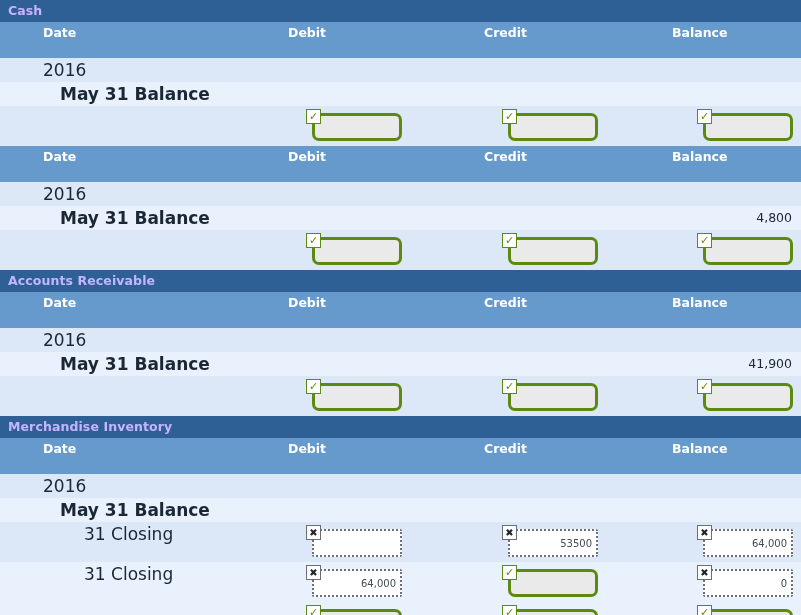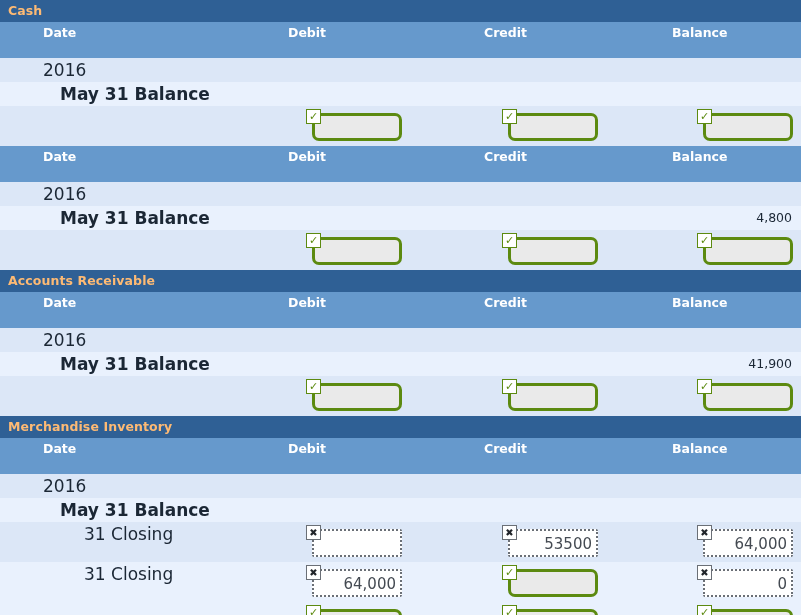--- a/index.html
+++ b/index.html
@@ -19,21 +19,21 @@
   .ledger {
     width: 801px;
     position: relative;
   }
 
   
   .account { width: 801px; }
 
   .acct-title {
     background: #2f6095;
-    color: #fdba74;
+    color: #c4b5fd;
     font-weight: bold;
     font-size: 12.5px;
     height: 22px;
     line-height: 22px;
     padding-left: 8px;
     box-sizing: border-box;
     letter-spacing: 0.1px;
   }
 
   .col-head {
@@ -100,21 +100,21 @@
   .fw-top     { top: 3px; }
 
   .field {
     position: absolute;
     left: 6px;
     top: 4px;
     width: 90px;
     height: 28px;
     box-sizing: border-box;
     font-family: "DejaVu Sans", "Liberation Sans", sans-serif;
-    font-size: 15px;
+    font-size: 10px;
     color: #444a52;
     text-align: right;
     line-height: 26px;
     padding-right: 4px;
   }
 
   .field.correct {
     border: 3px solid #5c8a10;
     border-radius: 7px;
     background: #eaeaea;

